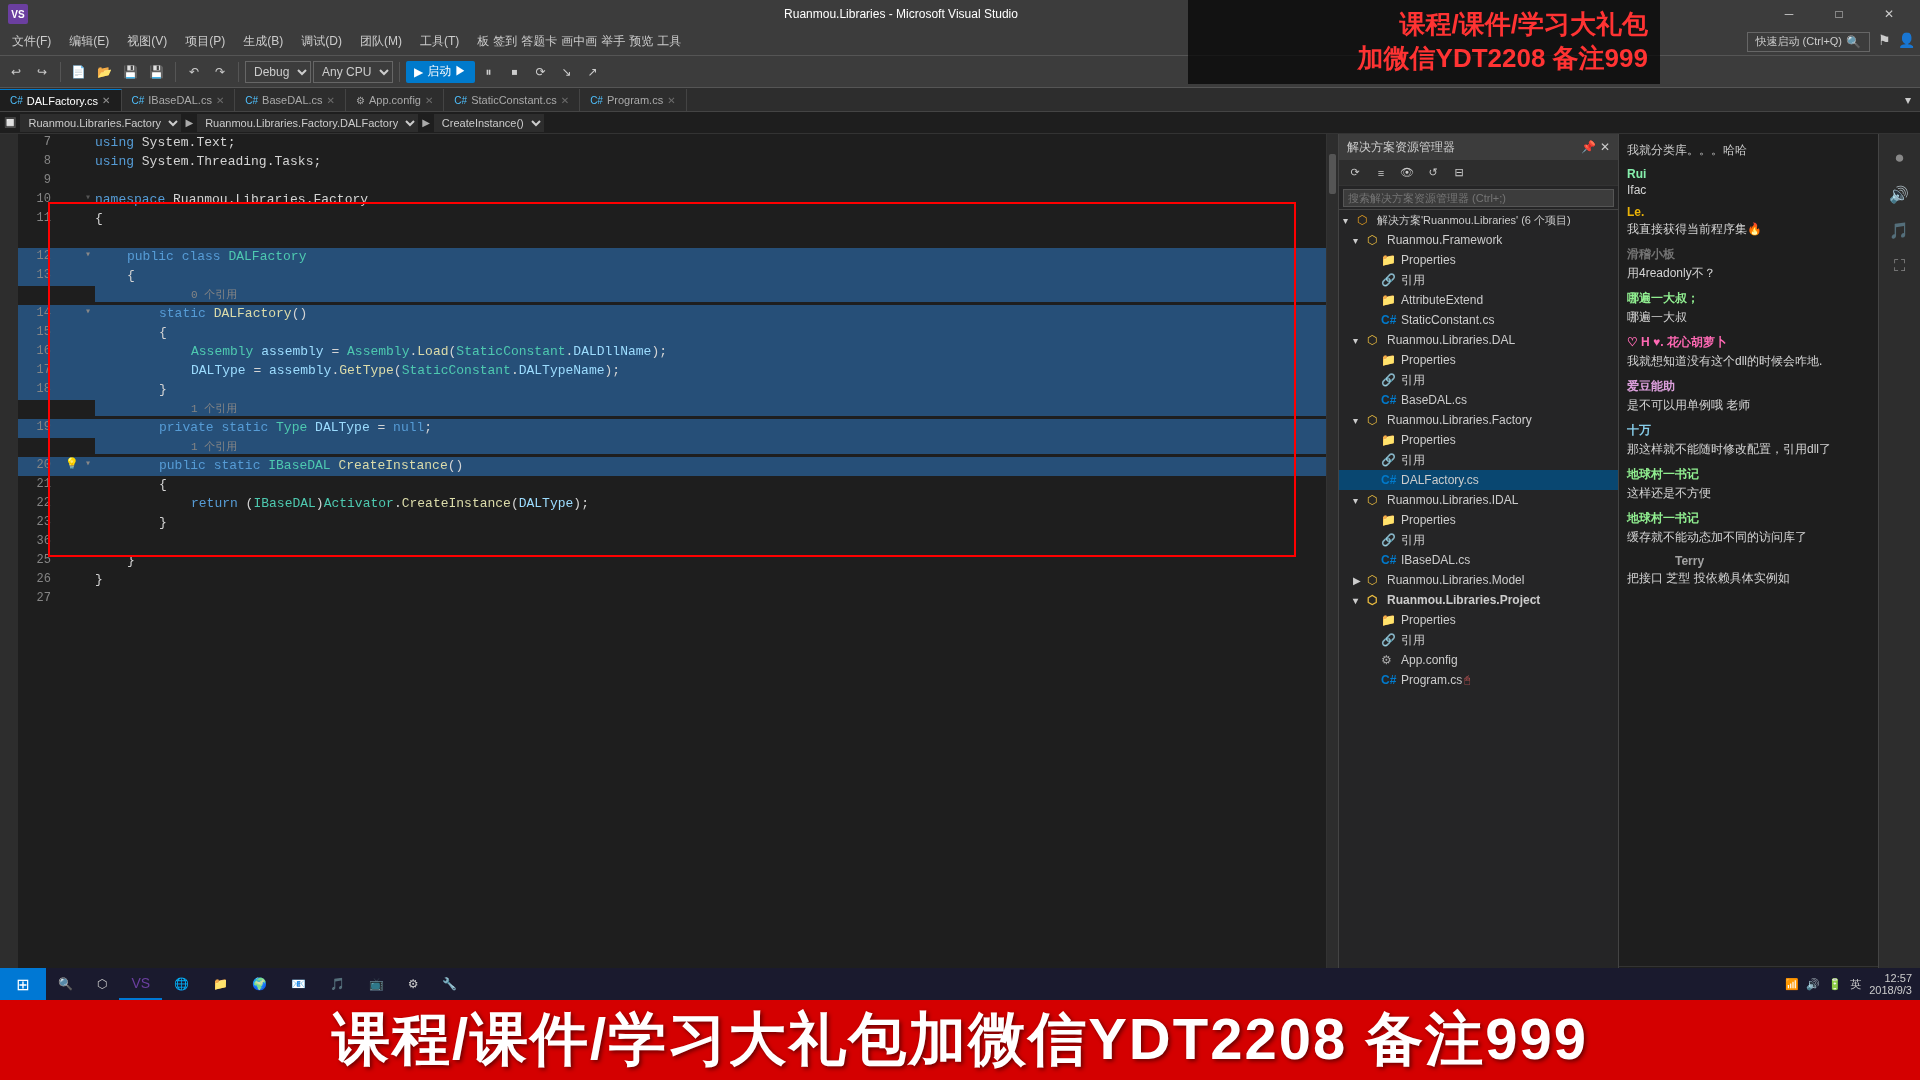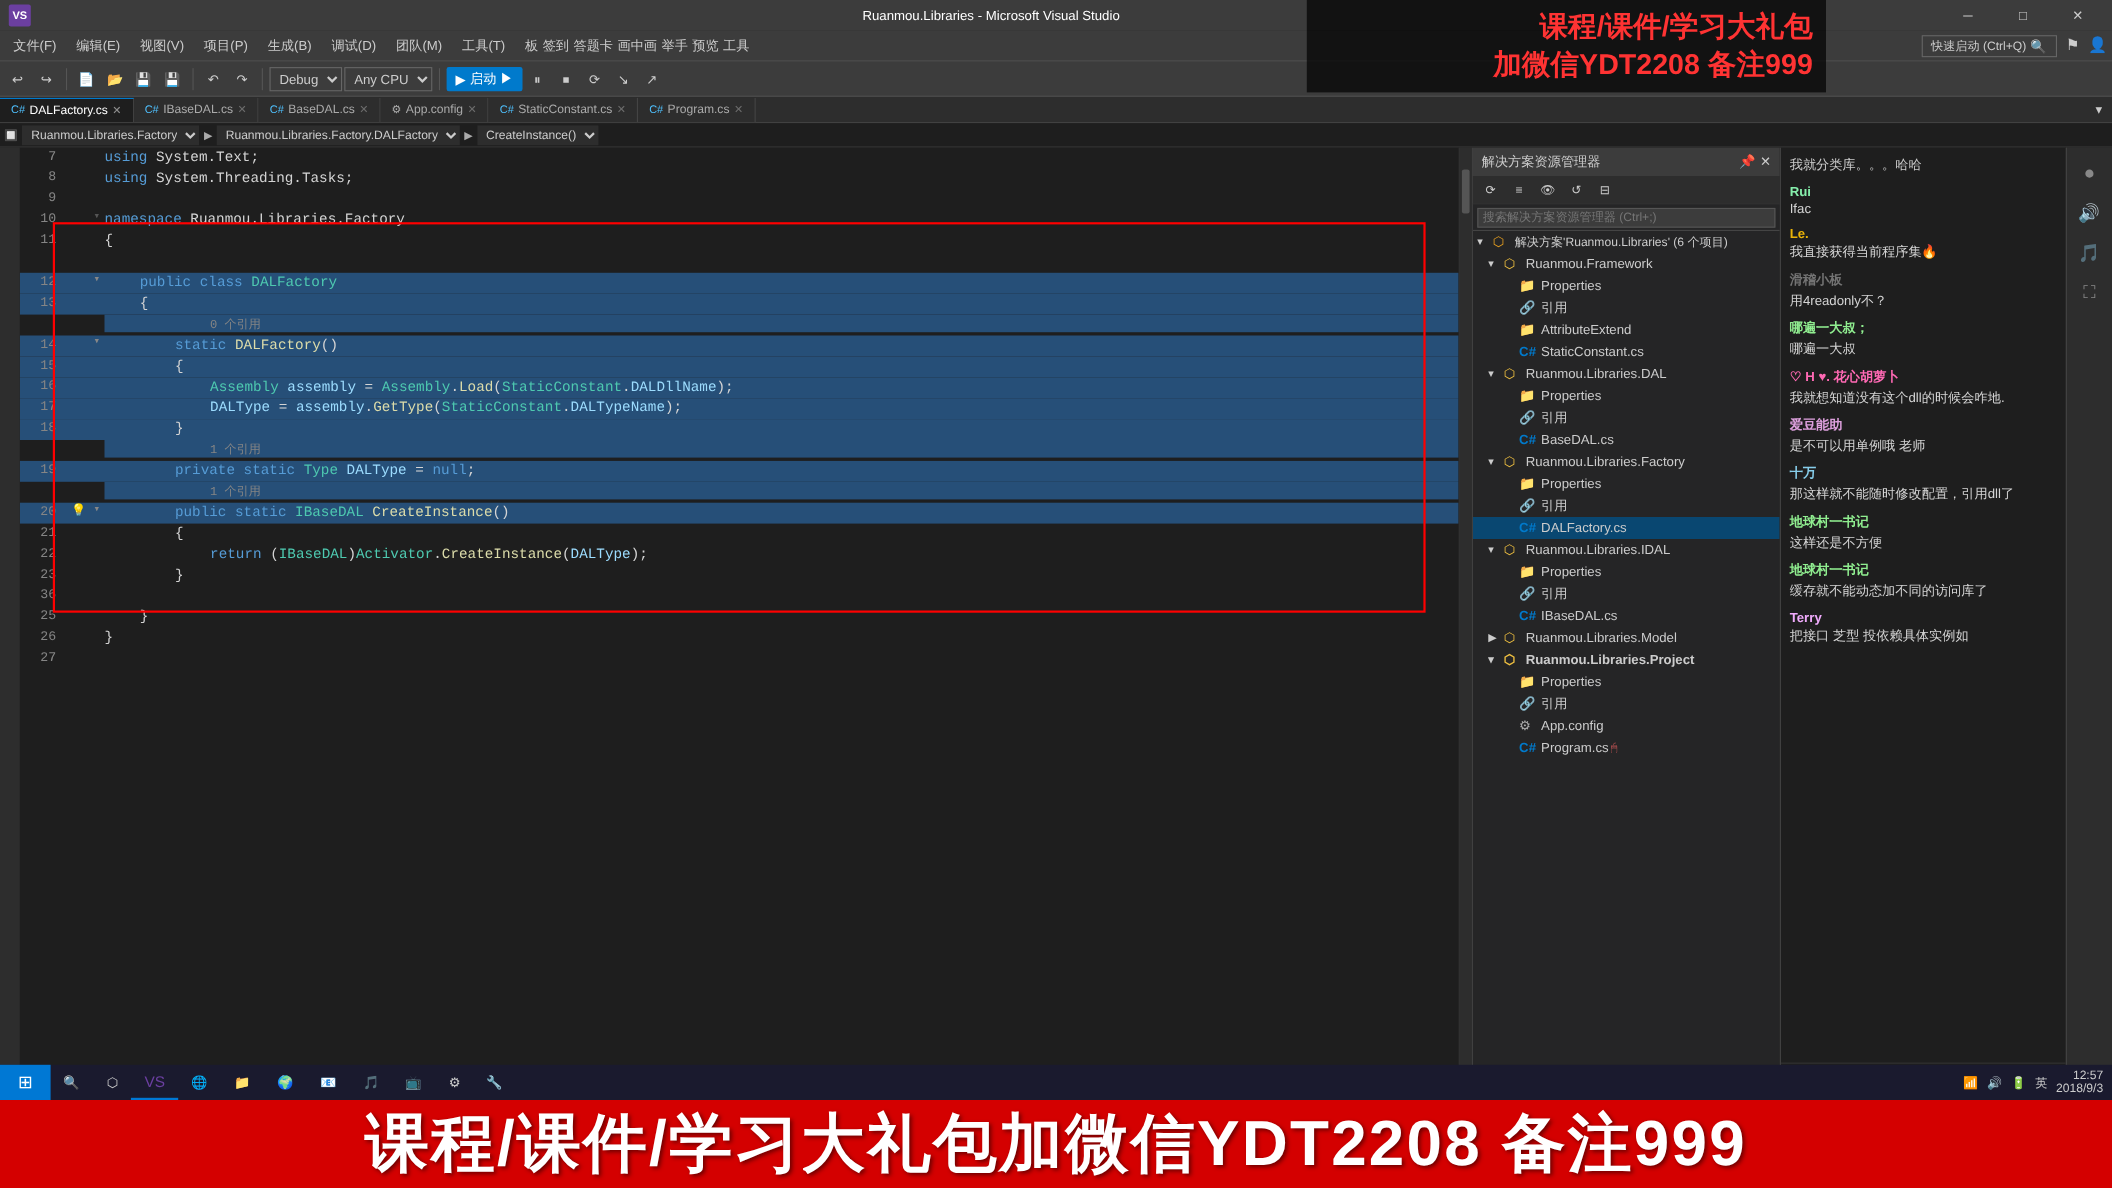--- a/index.html
+++ b/index.html
@@ -867,21 +867,21 @@
         <div class="chat-username" style="color:#90ee90;">地球村一书记</div>
         <div class="chat-text">这样还是不方便</div>
       </div>
 
       <div class="chat-message">
         <div class="chat-username" style="color:#90ee90;">地球村一书记</div>
         <div class="chat-text">缓存就不能动态加不同的访问库了</div>
       </div>
 
       <div class="chat-message">
-        <div class="chat-username" style="color:#f0abfc;">Terry</div>
+        <div class="chat-username" style="color:#a3a3a3;margin-left:48px;">Terry</div>
         <div class="chat-text">把接口 芝型 投依赖具体实例如</div>
       </div>
 
     </div>
 
     <div style="height:32px;border-top:1px solid #333;display:flex;align-items:center;padding:0 4px;gap:4px;">
       <div class="rt-btn" style="width:24px;height:24px;">👍</div>
       <div class="rt-btn" style="width:24px;height:24px;">✂</div>
       <div class="rt-btn" style="width:24px;height:24px;">🖼</div>
       <div class="rt-btn" style="width:24px;height:24px;">👤</div>

